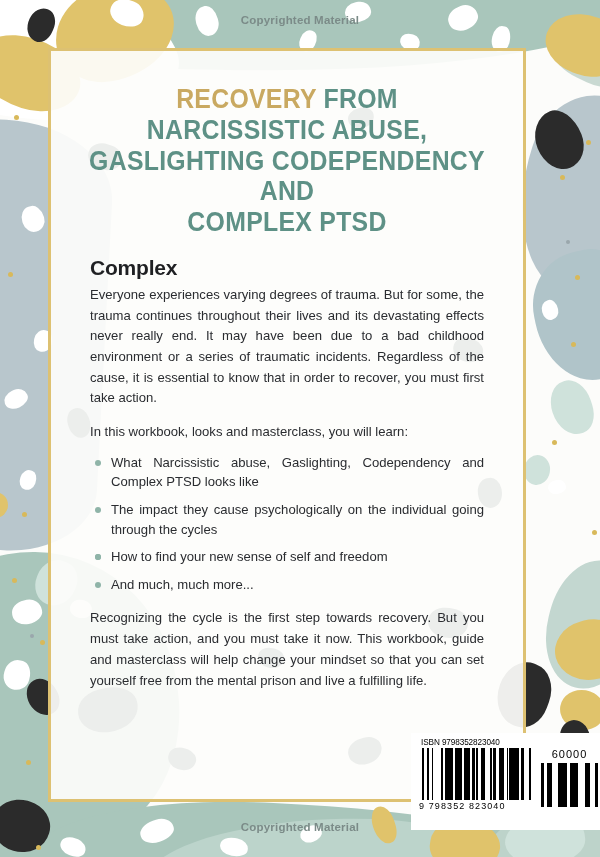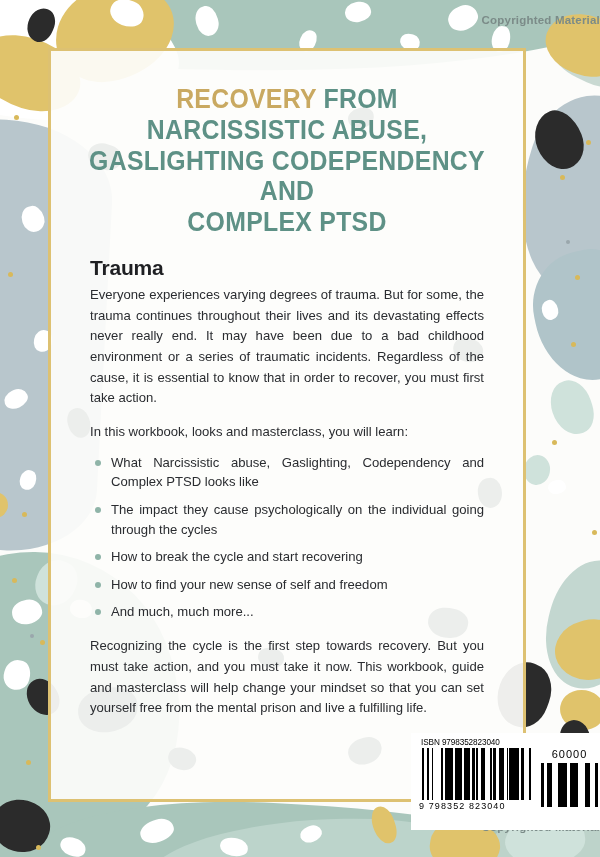--- a/index.html
+++ b/index.html
@@ -277,21 +277,21 @@
     font-weight: bold;
     color: #1f2023;
     margin: 17px 0 0 0;
     letter-spacing: -0.2px;
   }
 
   
   .copyright {
     position: absolute;
     width: 100%;
-    text-align: right;
+    text-align: center;
     font-size: 11.5px;
     font-weight: bold;
     color: #7b8b88;
     letter-spacing: 0.2px;
   }
   .copyright.top { top: 14px; }
   .copyright.bottom { top: 821px; }
 
   
   .barcode-box {
@@ -441,38 +441,37 @@
   <div class="content">
 
     <h1 class="title">
       <span class="accent">RECOVERY</span>
       <span>FROM NARCISSISTIC ABUSE,</span><br>
       <span>GASLIGHTING CODEPENDENCY AND</span><br>
       <span>COMPLEX PTSD</span>
     </h1>
 
     <div class="body-wrap">
-      <h2 class="section-head">Trauma</h2>
+      <h2 class="section-head">Complex</h2>
 
       <p class="para">Everyone experiences varying degrees of trauma. But for some, the trauma continues throughout their lives and its devastating effects never really end. It may have been due to a bad childhood environment or a series of traumatic incidents. Regardless of the cause, it is essential to know that in order to recover, you must first take action.</p>
 
       <p class="lead">In this workbook, looks and masterclass, you will learn:</p>
 
       <ul class="bullets">
         <li>
           <span class="bdot"></span>
           <span>What Narcissistic abuse, Gaslighting, Codependency and Complex PTSD looks like</span>
         </li>
         <li>
           <span class="bdot"></span>
           <span>The impact they cause psychologically on the individual going through the cycles</span>
         </li>
         <li>
           <span class="bdot"></span>
-          <span>How to break the cycle and start recovering</span>
         </li>
         <li>
           <span class="bdot"></span>
           <span>How to find your new sense of self and freedom</span>
         </li>
         <li>
           <span class="bdot"></span>
           <span>And much, much more...</span>
         </li>
       </ul>

